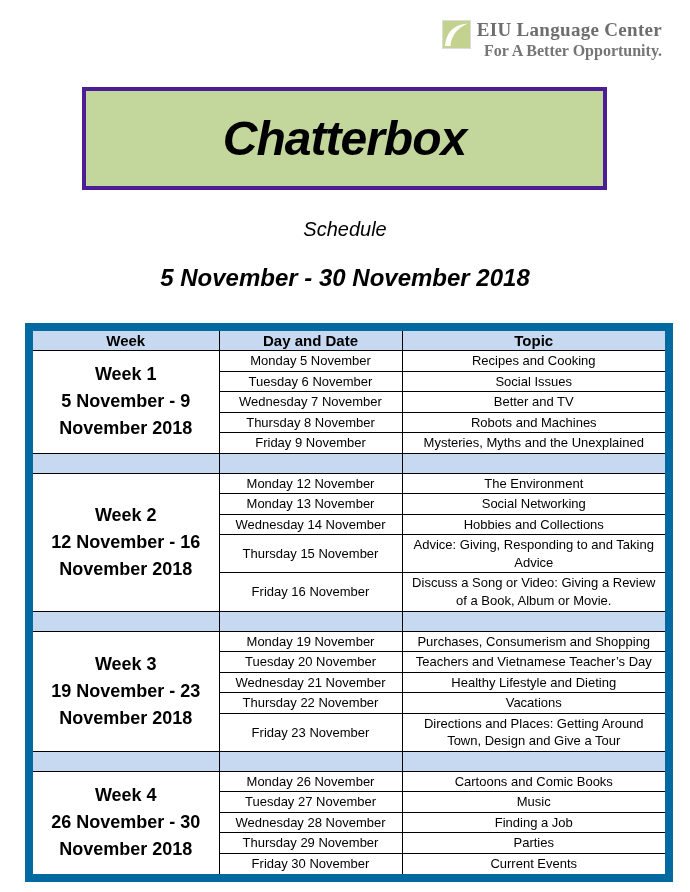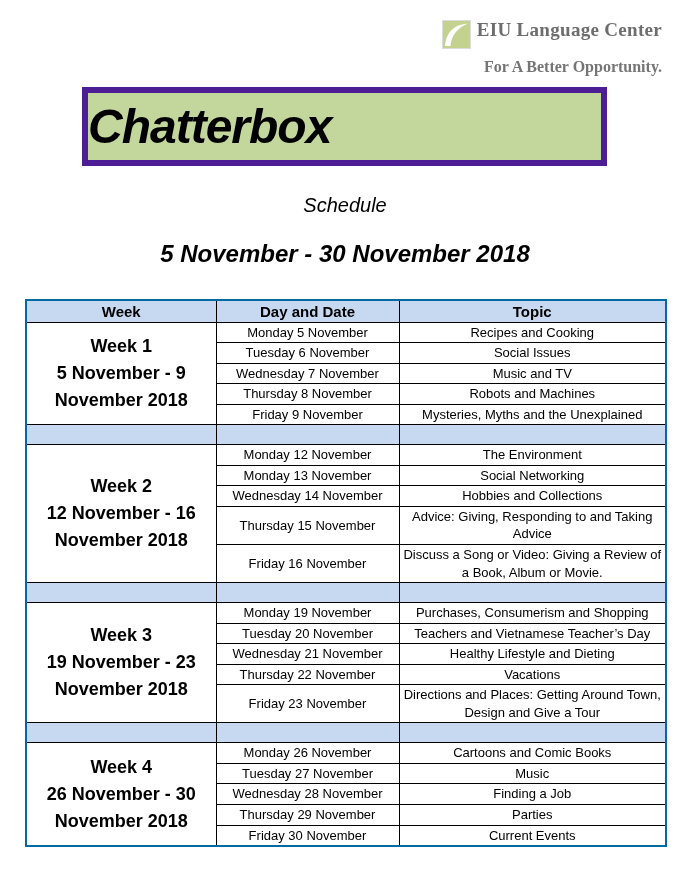--- a/index.html
+++ b/index.html
@@ -13,37 +13,37 @@
     overflow: hidden;
   }
 
   
   .logo {
     position: absolute; top: 18px; right: 28px;
     display: flex; align-items: flex-start; gap: 6px;
   }
   .logo-icon { display: block; width: 29px; height: 29px; margin-top: 2px; }
   .logo-icon svg { display: block; width: 29px; height: 29px; }
-  .logo-text { display: flex; flex-direction: column; align-items: flex-end; gap: 16px; }
+  .logo-text { display: flex; flex-direction: column; align-items: flex-end; }
   .logo-name {
     font-family: "Liberation Serif", serif; font-weight: bold;
     font-size: 19px; color: #6e6e6e; letter-spacing: 0.3px; line-height: 1.3;
   }
   .logo-tagline {
     font-family: "Liberation Serif", serif; font-weight: bold;
     font-size: 16px; color: #757575; text-align: right; margin-top: -1px;
   }
 
   
   .banner {
     margin: 87px 0 0 82px;
-    width: 525px; height: 79px;
+    width: 525px; height: 103px;
     background: #c3d69b;
-    border: 6px solid #4c1d95;
-    display: flex; align-items: center; justify-content: flex-start;
+    border: 4px solid #4c1d95;
+    display: flex; align-items: center; justify-content: center;
   }
   .banner-title {
     font-size: 48px; font-weight: bold; font-style: italic;
     letter-spacing: -1px;
   }
 
   
   .subtitle {
     margin-top: 28px; text-align: center;
     font-size: 20px; font-weight: normal; font-style: italic;
@@ -52,21 +52,21 @@
     margin-top: 23px; text-align: center;
     font-size: 24px; font-weight: bold; font-style: italic;
   }
 
   
   table.schedule {
     margin: 31px 0 0 25px;
     width: 640px;
     border-collapse: collapse;
     table-layout: fixed;
-    border: 2px solid #0369a1;
+    border: 8px solid #0369a1;
   }
   col.c-week  { width: 190px; }
   col.c-day   { width: 183px; }
   col.c-topic { width: 267px; }
   .schedule th, .schedule td {
     border: 1.5px solid #000;
     text-align: center; vertical-align: middle;
     padding: 1px 3px;
   }
   .schedule th {
@@ -127,21 +127,21 @@
       </td>
       <td>Monday 5 November</td>
       <td>Recipes and Cooking</td>
     </tr>
     <tr class="data-row">
       <td>Tuesday 6 November</td>
       <td>Social Issues</td>
     </tr>
     <tr class="data-row">
       <td>Wednesday 7 November</td>
-      <td>Music and TV</td>
+      <td>Better and TV</td>
     </tr>
     <tr class="data-row">
       <td>Thursday 8 November</td>
       <td>Robots and Machines</td>
     </tr>
     <tr class="data-row">
       <td>Friday 9 November</td>
       <td>Mysteries, Myths and the Unexplained</td>
     </tr>
     <tr class="sep-row">

